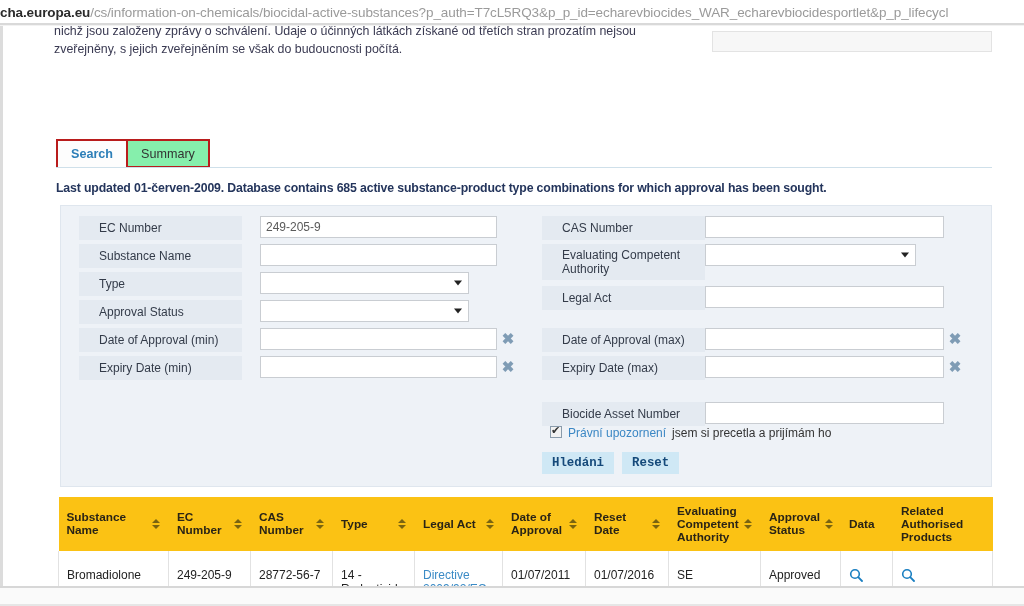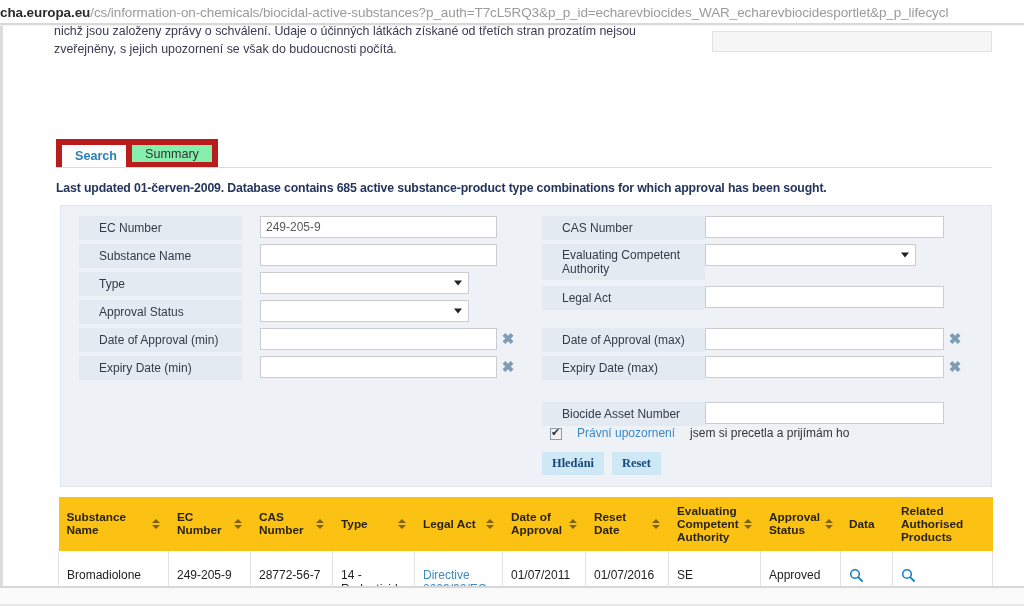--- a/index.html
+++ b/index.html
@@ -55,21 +55,21 @@
   
   .tabs {
     position:absolute; left:56px; top:139px; width:936px; height:29px;
   }
   .tabs-underline {
     position:absolute; left:56px; top:167px; width:936px; height:1px;
     background:#cfe0ea;
   }
   .tab {
     position:absolute; top:0; height:29px;
-    border:6px solid #b91c1c; background:#ffffff;
+    border:2px solid #b91c1c; background:#ffffff;
     display:flex; align-items:center; justify-content:center;
     font-size:12.6px; padding:0 13px;
     cursor:pointer;
   }
   .tab.active {
     left:0; color:#2d7fb8; font-weight:700;
     border-bottom:1px solid #ffffff;
     background:#fdfdfd;
   }
   .tab.inactive { left:70px; color:#333; background:#86efac; }
@@ -124,38 +124,38 @@
   .clearx {
     position:absolute; right:-18px; top:50%; transform:translateY(-50%);
     width:14px; height:14px; color:#7f9cb5;
     font-size:15px; font-weight:700; line-height:14px;
     text-align:center; cursor:pointer; user-select:none;
   }
 
   
   .legalrow {
     position:absolute; left:481px; top:220px;
-    display:flex; align-items:flex-end; gap:15px;
+    display:flex; align-items:flex-start; gap:6px;
     font-size:12px; color:#333;padding-left:8px;
   }
   .chk {
     width:12px; height:12px; border:1px solid #8a9bab;
     background:#f2f2f2; position:relative; cursor:pointer;
     flex:0 0 auto;
   }
   .chk::after{
     content:"✔"; position:absolute; left:0px; top:-3px;
     font-size:11px; color:#333;
   }
   .legallink { color:#3b87c4; }
   .btnrow { position:absolute; left:481px; top:246px; display:flex; gap:8px; }
   .btn {
     background:#cfe8f5; color:#15497a;
     border:none; padding:4px 10px;
-    font-family:Liberation Serif, serif;
+    font-family:Liberation Mono, monospace;
     font-size:12.4px; font-weight:700;
     cursor:pointer;
   }
 
   
   .table {
     position:absolute; left:58px; top:497px; width:934px;
     border-collapse:collapse;
     table-layout:fixed;
     font-size:12px;
@@ -223,21 +223,21 @@
   </div>
   <div class="urlstrip-bottom"></div>
   <div class="urlstrip-bottom2"></div>
 
   <div class="leftrail"></div>
 
   <div class="intro">
     <span class="clip">
         <span>nichž jsou založeny zprávy o schválení. Údaje o účinných látkách získané od třetích stran prozatím nejsou</span>
       </span>
-    <span>zveřejněny, s jejich upozornení se však do budoucnosti počítá.</span>
+    <span>zveřejněny, s jejich zveřejněním se však do budoucnosti počítá.</span>
   </div>
 
   <div class="ghostbox"></div>
 
   <div class="tabs">
     <div class="tab active">Search</div>
     <div class="tab inactive">Summary</div>
   </div>
   <div class="tabs-underline"></div>
 

